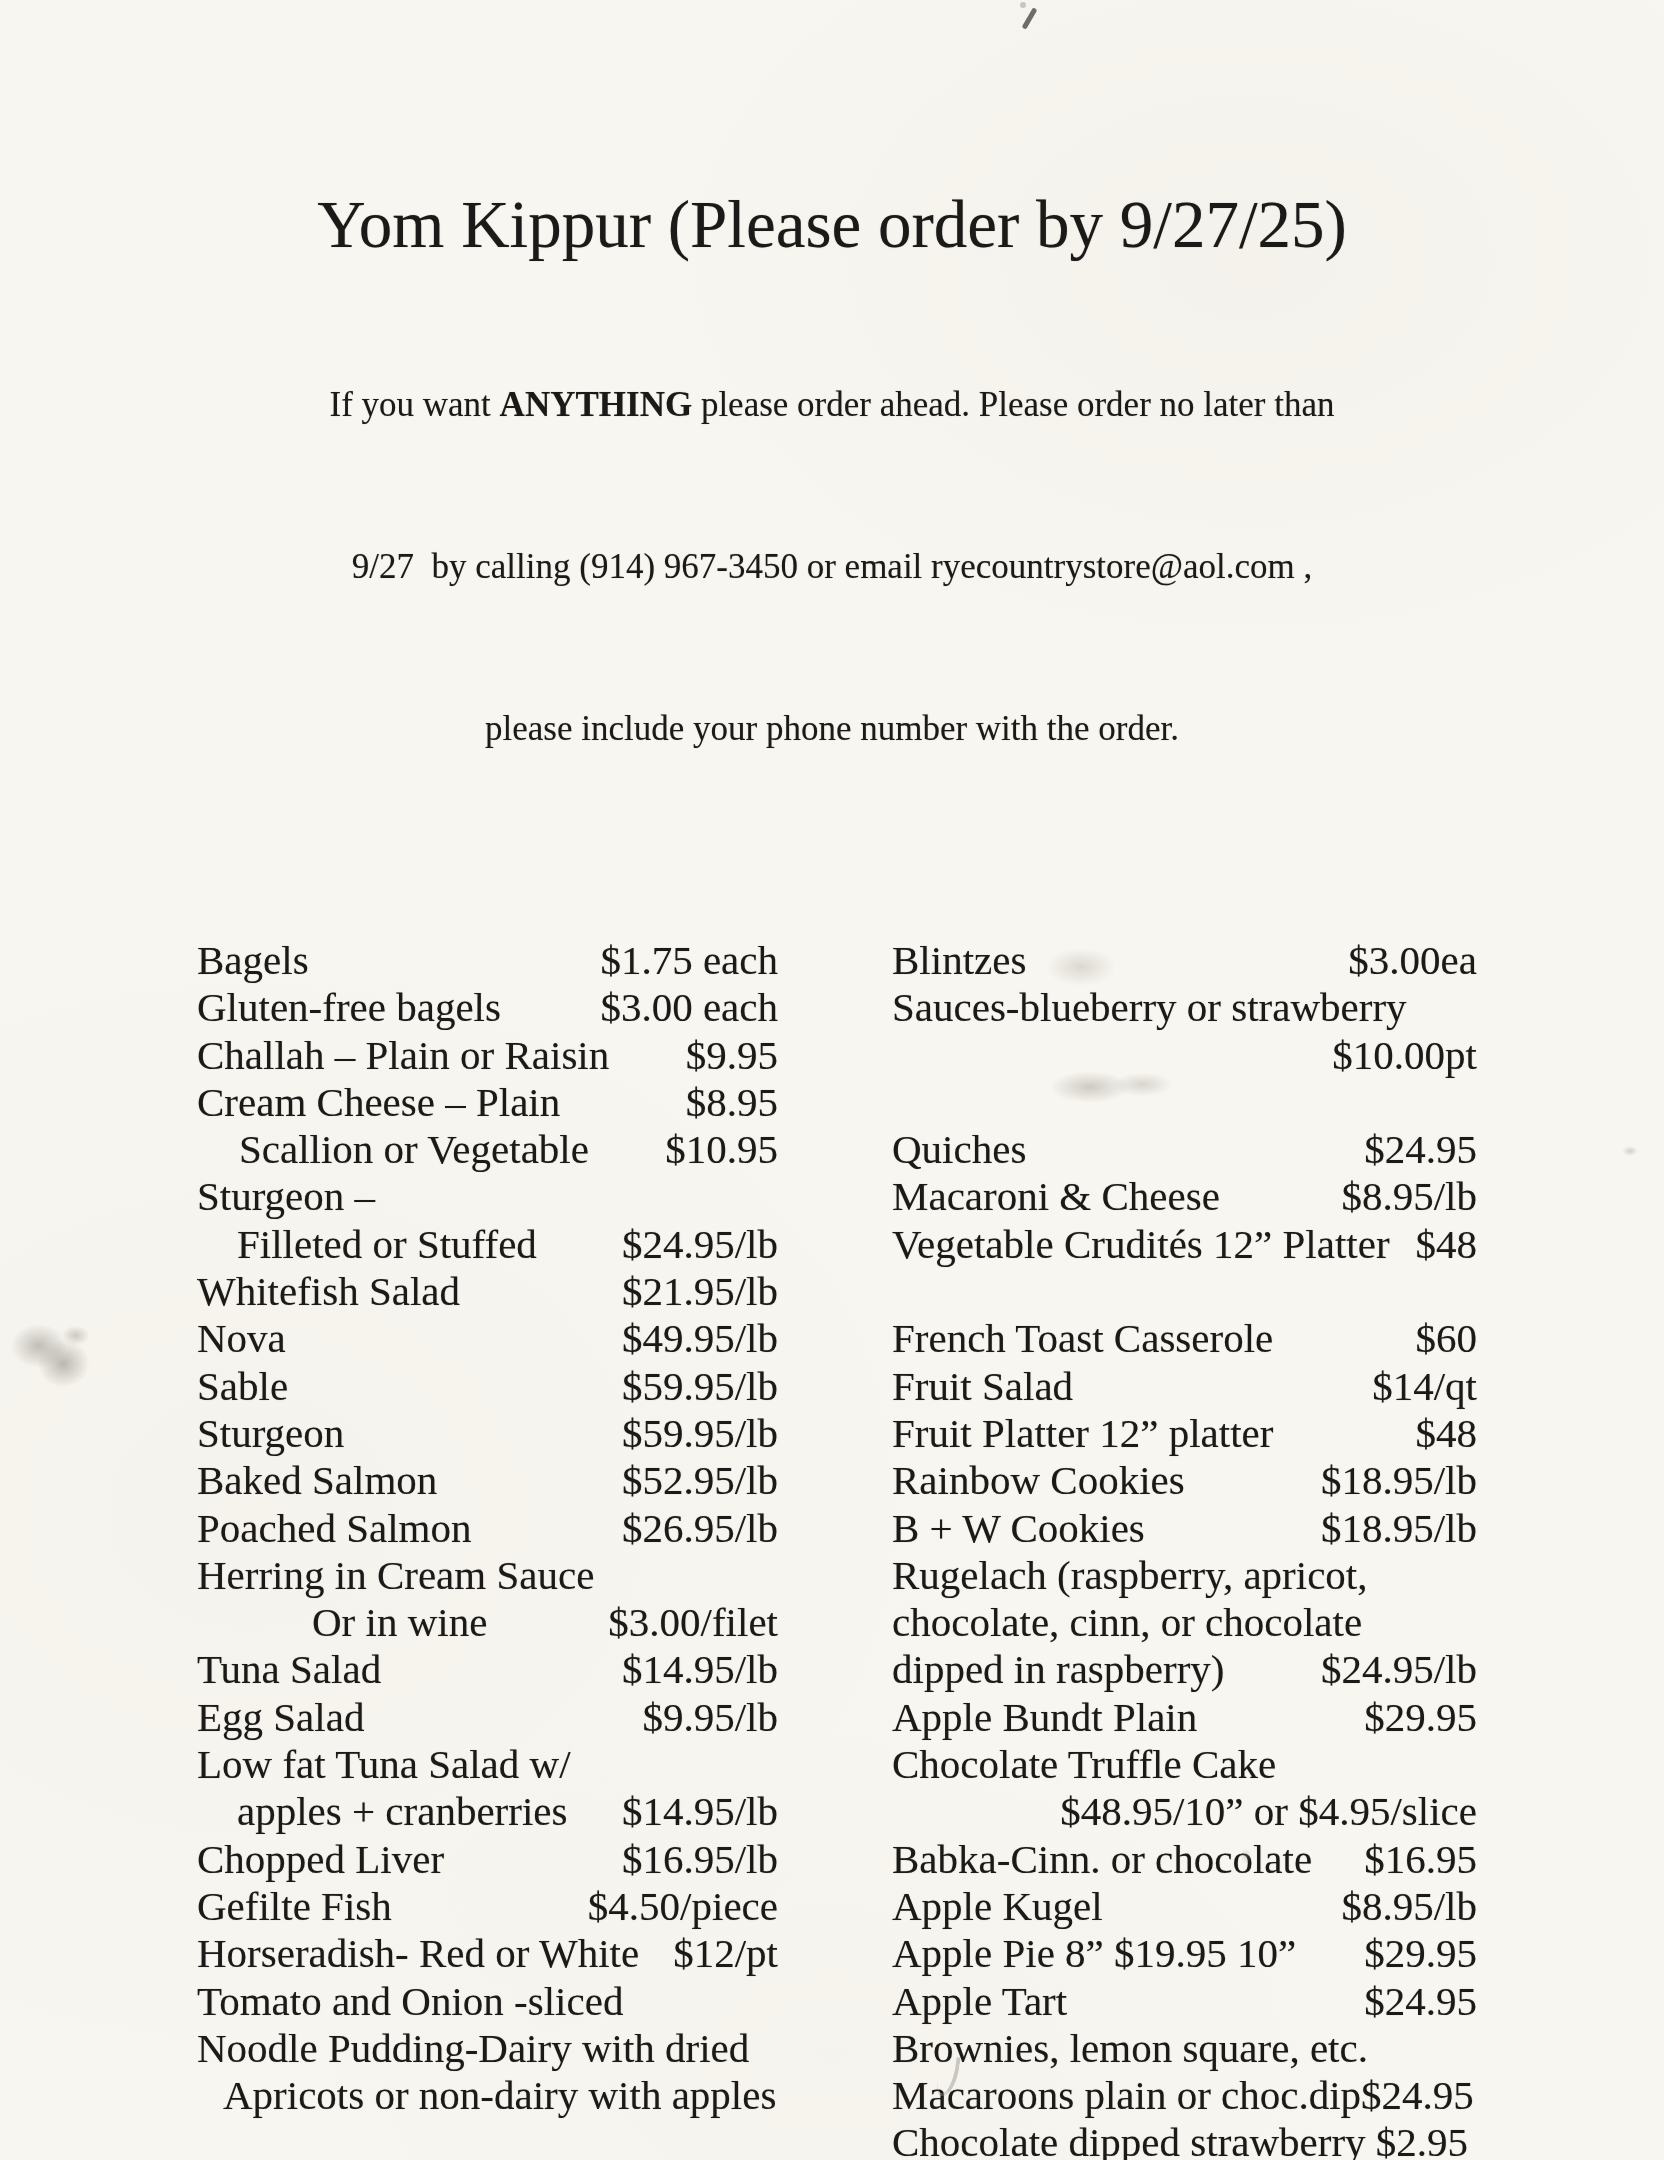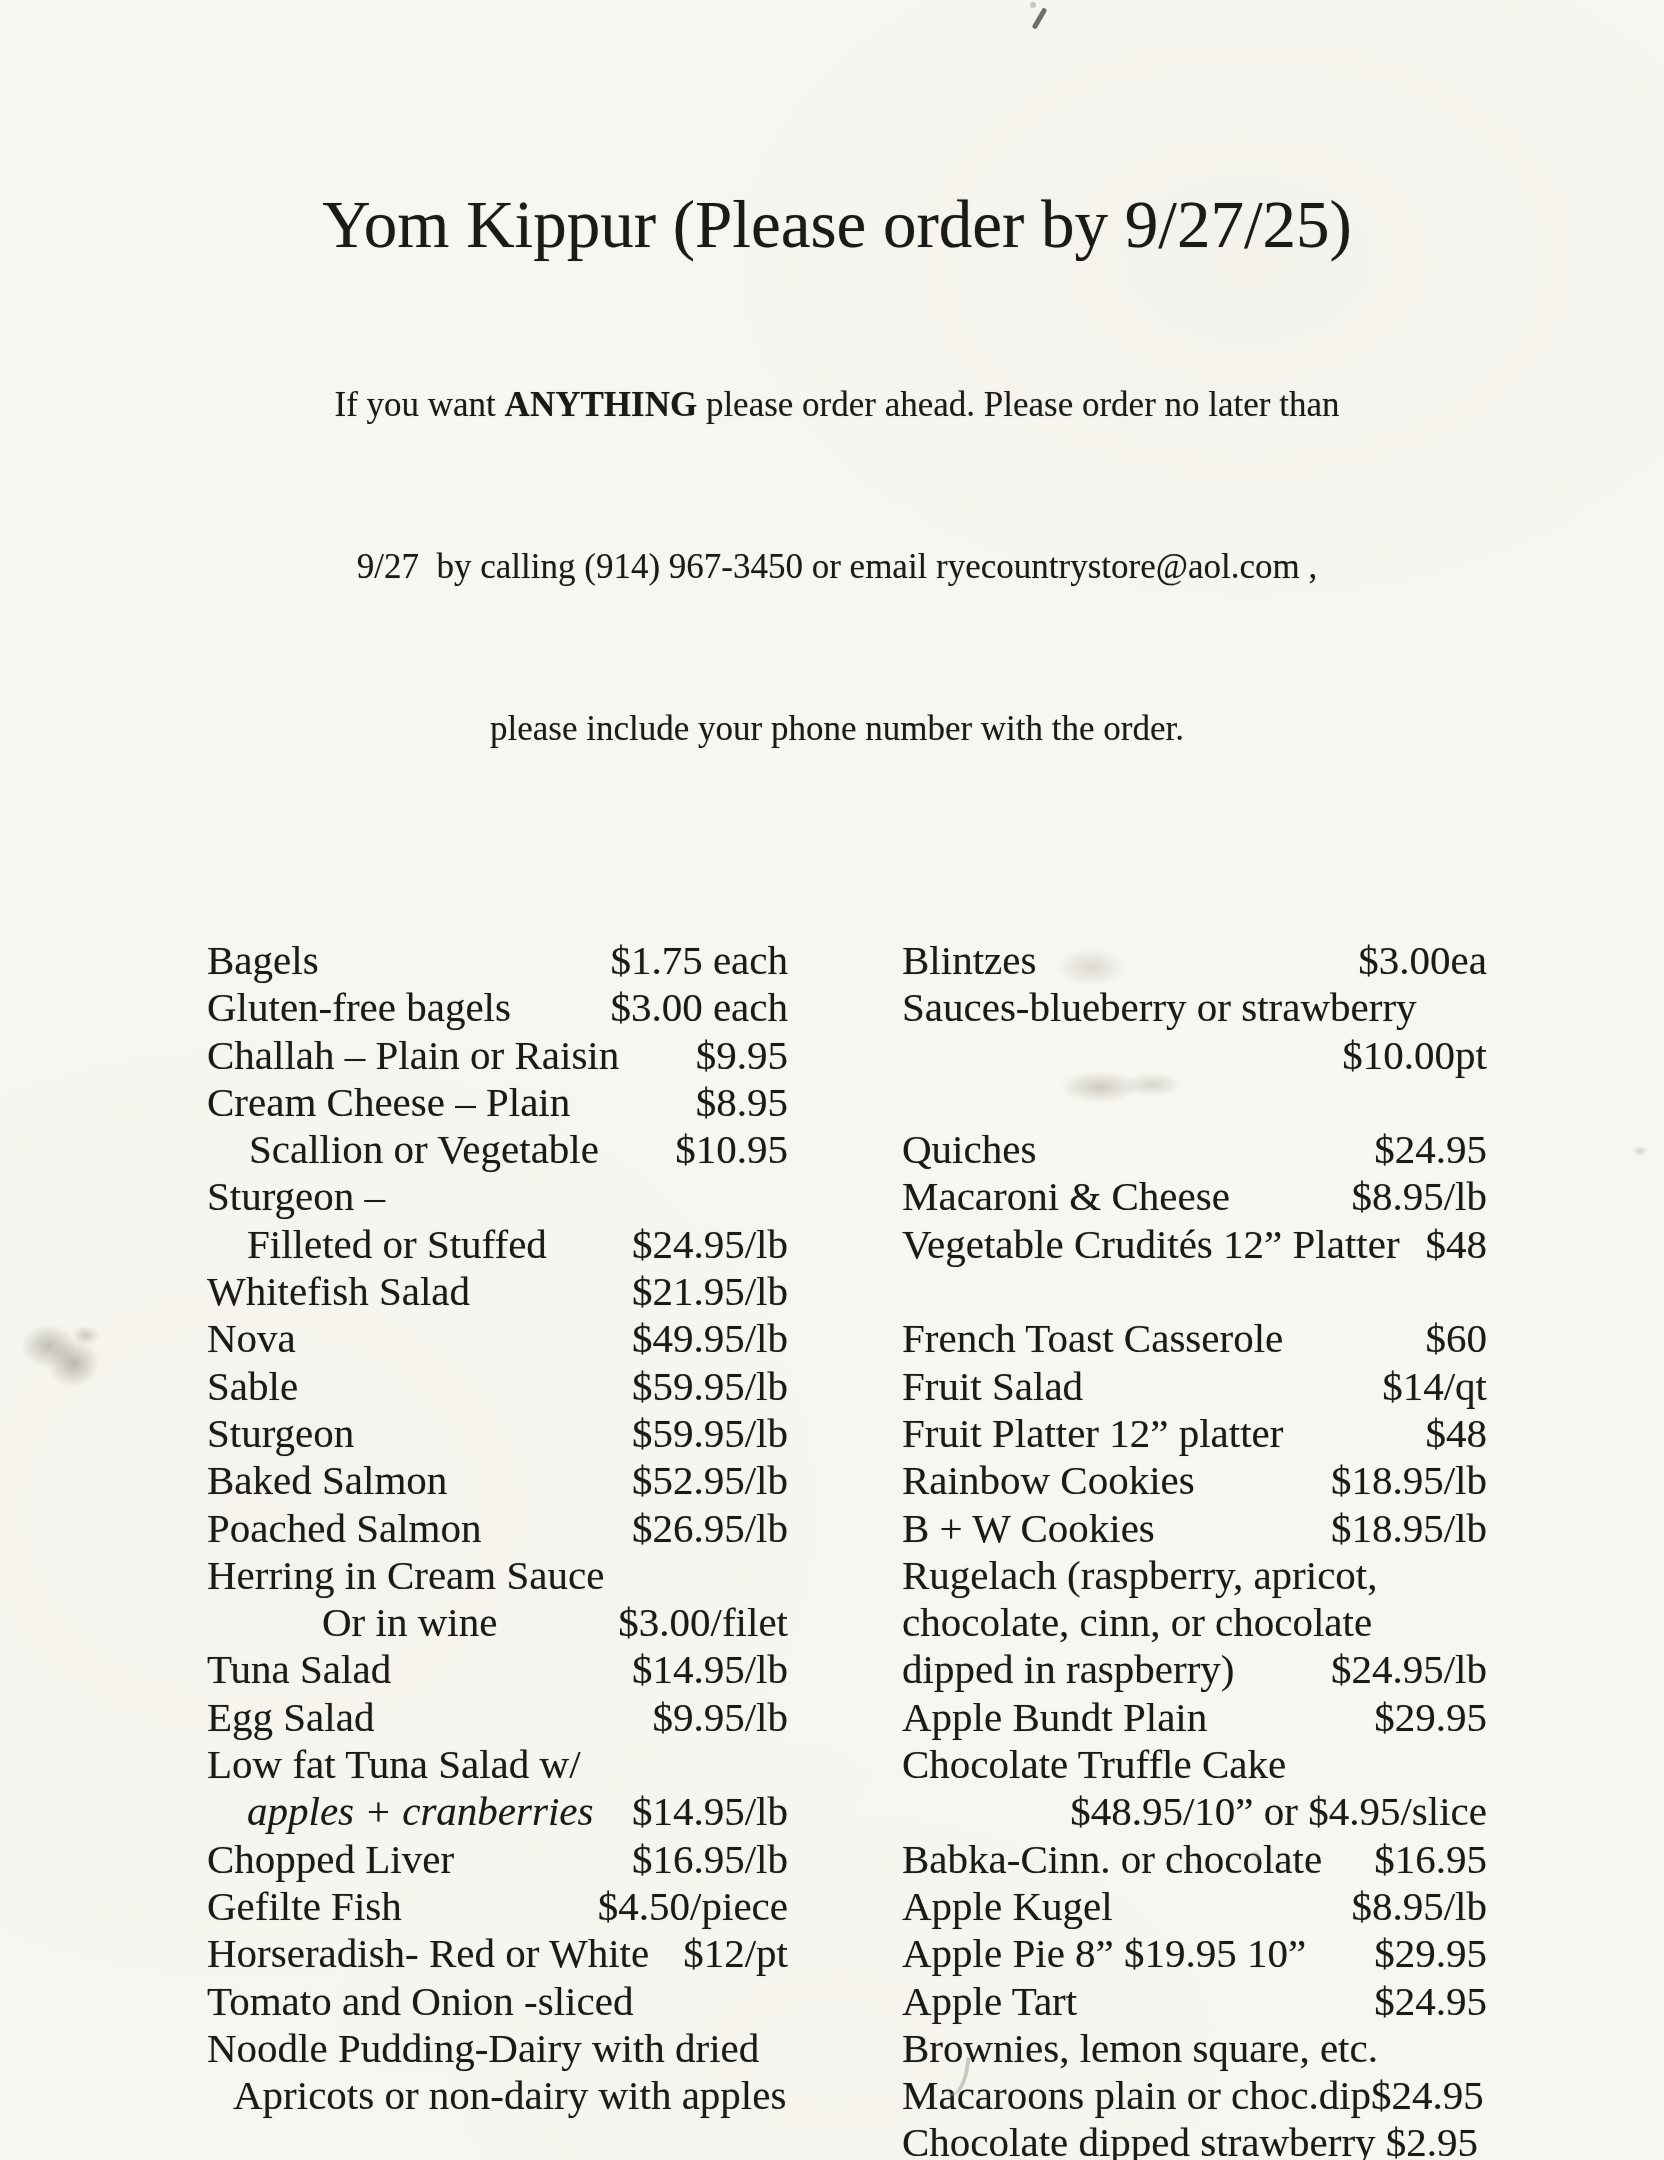--- a/index.html
+++ b/index.html
@@ -6,21 +6,21 @@
   body{
     width:1664px;height:2160px;position:relative;overflow:hidden;
     background:#f8f6f0;
     background-image:
       radial-gradient(900px 600px at 75% 12%, rgba(120,115,100,0.03), rgba(120,115,100,0) 70%),
       radial-gradient(1100px 900px at 15% 70%, rgba(120,115,100,0.025), rgba(120,115,100,0) 70%),
       radial-gradient(800px 500px at 50% 95%, rgba(120,115,100,0.02), rgba(120,115,100,0) 70%);
     font-family:"Liberation Serif", serif;
     color:#1b1a18;
   }
-  .sheet{position:absolute;inset:0;margin-left:10px;}
+  .sheet{position:absolute;inset:0;}
   .title{
     padding-top:188px;text-align:center;
     font-size:67px;line-height:72px;white-space:pre;
     text-shadow:0 0 1px rgba(27,26,24,.4);
   }
   .intro{
     margin-top:10px;text-align:center;
     font-size:35px;line-height:54px;white-space:pre-wrap;
     text-shadow:0 0 1px rgba(27,26,24,.35);
   }
@@ -163,21 +163,21 @@
   </div>
         <div class="row">
     <span class="nm">Egg Salad</span>
     <span class="pr">$9.95/lb</span>
   </div>
         <div class="row">
     <span class="nm">Low fat Tuna Salad w/</span>
     <span class="pr"></span>
   </div>
         <div class="row">
-    <span class="nm" style="padding-left: 40px; font-style: italic;">apples + cranberries</span>
+    <span class="nm" style="padding-left: 40px;">apples + cranberries</span>
     <span class="pr">$14.95/lb</span>
   </div>
         <div class="row">
     <span class="nm">Chopped Liver</span>
     <span class="pr">$16.95/lb</span>
   </div>
         <div class="row">
     <span class="nm">Gefilte Fish</span>
     <span class="pr">$4.50/piece</span>
   </div>

